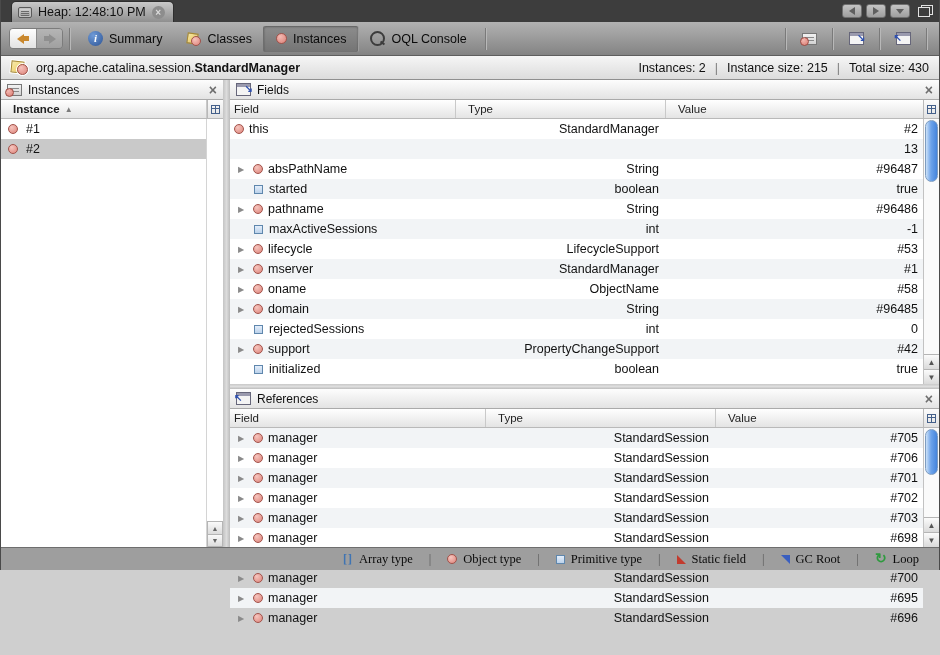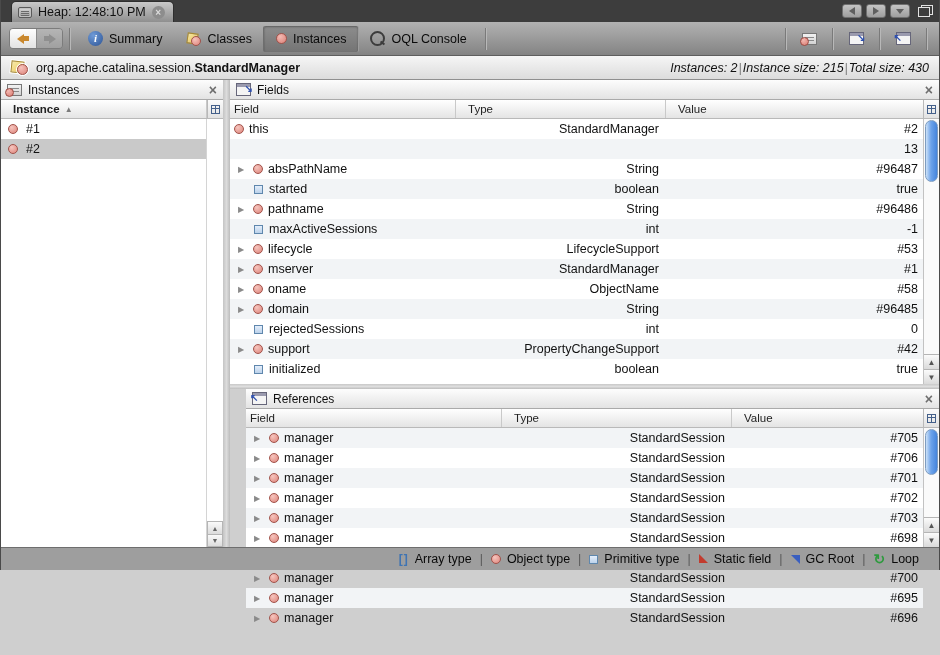--- a/index.html
+++ b/index.html
@@ -68,21 +68,21 @@
 
   
   .breadcrumb { height:24px; flex:none; background:linear-gradient(#f6f6f6,#dcdcdc); border-bottom:1px solid #8f8f8f;
                 display:flex; align-items:center; padding:0 10px; font-size:12.5px; color:#111; }
   .bc-class-ic { width:17px; height:15px; margin-right:8px; position:relative; }
   .bc-class-ic::before { content:""; position:absolute; left:0; top:1px; width:11px; height:10px; background:linear-gradient(135deg,#f8eaa8,#eac75e);
                          border:1px solid #a98a30; transform:rotate(6deg); box-shadow:0 0 0 1px #fff; }
   .bc-class-ic::after { content:""; position:absolute; right:0; bottom:0; width:9px; height:9px; border-radius:50%;
                         background:radial-gradient(circle at 35% 30%, #f6c3bc, #dd837a); border:1px solid #a2524a; box-shadow:0 0 0 1px #fff; }
   .bc-class { font-weight:bold; }
-  .bc-stats { margin-left:auto; display:flex; align-items:center; gap:1px;font-style:italic; }
+  .bc-stats { margin-left:auto; display:flex; align-items:center; gap:9px; }
   .bc-sep { color:#7e7e7e; }
 
   
   .main { flex:1; display:flex; min-height:0; background:#cfcfcf; }
   .panel { background:#fff; display:flex; flex-direction:column; min-height:0; }
   .panel-hdr { height:20px; flex:none; background:linear-gradient(#fdfdfd,#e3e3e3); border-bottom:1px solid #aaa;
                display:flex; align-items:center; gap:6px; padding:0 6px; font-size:12px; color:#111; }
   .panel-close { margin-left:auto; color:#6e6e6e; font-size:14px; font-weight:bold; line-height:1; }
   .colhdr { height:19px; flex:none; display:flex; background:linear-gradient(#ffffff,#e4e4e4); border-bottom:1px solid #b9b9b9;
             font-size:11.5px; color:#222; }
@@ -104,21 +104,21 @@
   .irow { height:20px; display:flex; align-items:center; gap:8px; padding-left:7px; font-size:12.5px; color:#111; }
   .irow.selected { background:#c9c9c9; }
   .sort-asc { font-size:8px; color:#7c7c7c; margin-left:5px; }
 
   .splitter-v { width:7px; flex:none; background:linear-gradient(90deg,#c4c4c4,#dcdcdc,#bcbcbc); }
   .splitter-h { height:5px; flex:none; background:linear-gradient(#c8c8c8,#dedede,#bdbdbd); }
 
   
   .right-col { flex:1; display:flex; flex-direction:column; min-width:0; }
   .fields-panel { height:304px; flex:none; }
-  .refs-panel { flex:1;margin-left:16px; }
+  .refs-panel { flex:1; }
   .tbody-wrap { flex:1; display:flex; min-height:0; }
   .tbody { flex:1; min-width:0; }
   .trow { height:20px; display:flex; align-items:center; font-size:12.5px; color:#111; }
   .trow.alt { background:#f2f4f6; }
   .cell { display:flex; align-items:center; height:100%; }
   .cell.fieldc { flex:none; padding-left:4px; gap:5px; }
   .fields-t .cell.fieldc { width:226px; }
   .refs-t  .cell.fieldc { width:256px; }
   .cell.typec { flex:none; justify-content:flex-end; padding-right:7px; }
   .fields-t .cell.typec { width:210px; }
@@ -134,21 +134,21 @@
   
   .vscroll { width:16px; flex:none; border-left:1px solid #c2c2c2; background:#fafafa; display:flex; flex-direction:column; }
   .vthumb { margin:1px 1px; border-radius:7px; background:linear-gradient(90deg,#cde2f8,#6da3ea 45%,#4585dd); border:1px solid #7d9cc0; }
   .vtrack-fill { flex:1; }
   .sb-arrow { height:15px; flex:none; background:linear-gradient(#fbfbfb,#dadada); border-top:1px solid #b5b5b5;
               display:flex; align-items:center; justify-content:center; font-size:8px; color:#555; }
 
   
   .statusbar { height:23px; flex:none; background:#9e9e9e; border-top:1px solid #6e6e6e; display:flex; align-items:center;
                justify-content:flex-end; padding-right:20px; font-size:12.5px; color:#0a0a0a; }
-  .legend { display:flex; align-items:center; gap:8px; }
+  .legend { display:flex; align-items:center; gap:16px;font-family:Liberation Serif, serif; }
   .legend-item { display:flex; align-items:center; gap:6px; }
   .legend-sep { color:#5a5a5a; }
   .li-ic { display:inline-flex; align-items:center; justify-content:center; }
   .li-ic.array-type-icon::before { content:"[]"; color:#3f74b3; font-weight:bold; font-size:12px; letter-spacing:1px; }
   .li-ic.object-type-icon { width:10px; height:10px; border-radius:50%; background:radial-gradient(circle at 35% 30%, #f6c5be, #dd847b); border:1px solid #a2524a; }
   .li-ic.primitive-type-icon { width:9px; height:9px; background:linear-gradient(#e4eefb,#bcd2ea); border:1px solid #5f87ad; }
   .li-ic.static-field-icon { width:0; height:0; border-bottom:9px solid #c23b2e; border-right:9px solid transparent; align-self:flex-end; margin-bottom:3px; }
   .li-ic.gc-root-icon { width:0; height:0; border-top:9px solid #3a5fc0; border-left:9px solid transparent; align-self:flex-start; margin-top:3px; }
   .li-ic.loop-icon::before { content:"\21BB"; color:#2f9a3f; font-weight:bold; font-size:14px; line-height:1; }
 </style>

